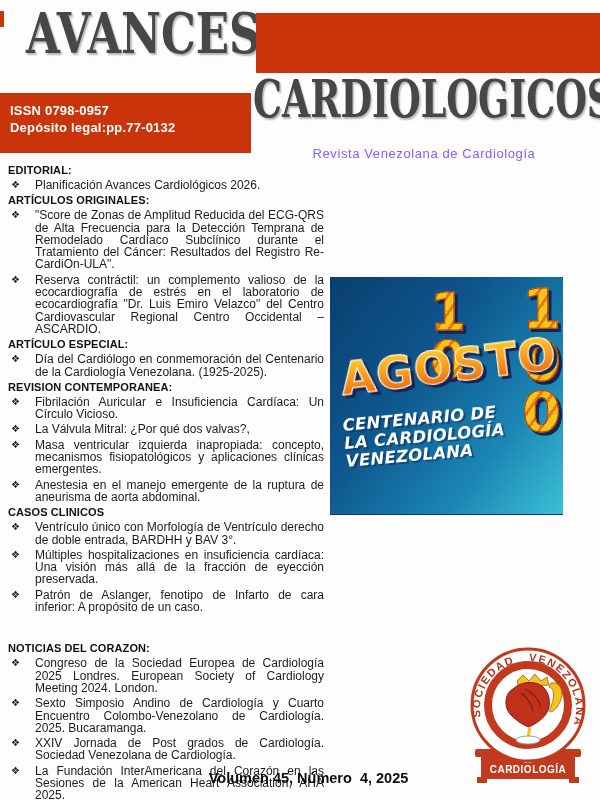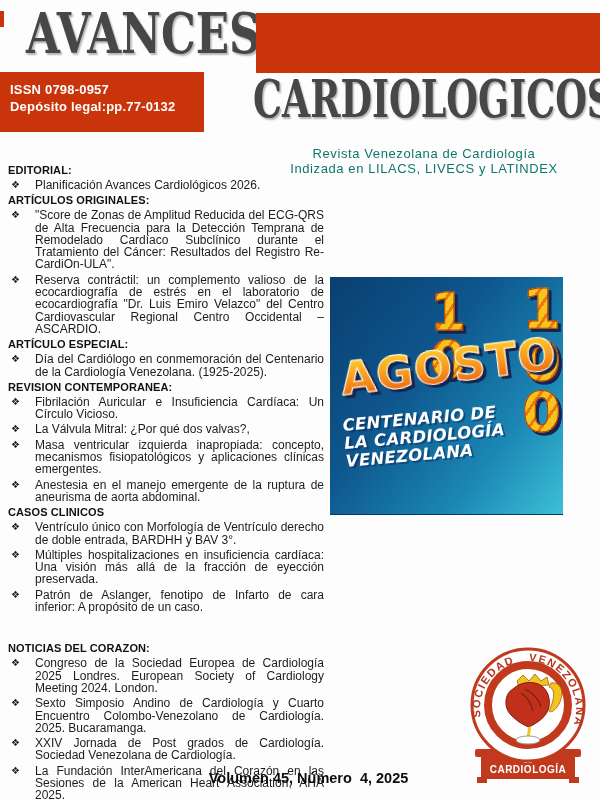--- a/index.html
+++ b/index.html
@@ -9,29 +9,29 @@
     font-family:"Liberation Sans", sans-serif; color:#1c1c1c;
   }
   
   .red-chip { position:absolute; left:0; top:11px; width:4px; height:16px; background:#ca340a; }
   .title-avances {
     position:absolute; left:26px; top:0px; font-family:"DejaVu Serif", serif;
     font-weight:bold; font-size:56px; letter-spacing:0px; color:#474747;
     text-shadow:2px 2px 2px #b5b5b5; transform:scaleX(0.78); transform-origin:left top;
   }
   .red-bar-top { position:absolute; left:256px; top:13px; width:344px; height:60px; background:#ca340a; }
-  .red-bar-issn { position:absolute; left:0px; top:72px; width:204px; height:60px; background:#ca340a; padding:9px 0 12px 10px; }
+  .red-bar-issn { position:absolute; left:0px; top:93px; width:251px; height:60px; background:#ca340a; padding:9px 0 12px 10px; }
   .issn-line { color:#ffffff; font-weight:bold; font-size:13px; line-height:17px; letter-spacing:0.2px; }
   .title-cardio {
     position:absolute; left:253px; top:68px; font-family:"DejaVu Serif", serif;
     font-weight:bold; font-size:52px; color:#474747; white-space:nowrap;
     text-shadow:2px 2px 2px #b5b5b5; transform:scaleX(0.70); transform-origin:left top;
   }
   .subtitle { position:absolute; left:250px; top:146px; width:348px; text-align:center;
-    color:#0f766e; font-size:13px; line-height:15px; letter-spacing:0.6px; }
+    color:#8b5cf6; font-size:13px; line-height:15px; letter-spacing:0.6px; }
   
   .toc { position:absolute; left:8px; top:164px; width:316px; }
   .sec + .sec { }
   .sec:last-child { margin-top:29px; }
   .sec-h { font-weight:bold; font-size:11px; color:#111;
     margin-bottom:3px; letter-spacing:0.1px; }
   .item { display:flex; margin-bottom:3px; }
   .blt { flex:none; width:27px; padding-left:3px; font-size:10px; color:#222; }
   .txt { flex:1; font-size:12px; line-height:12.3px; text-align:justify; }
   
@@ -77,21 +77,20 @@
 
 <div class="red-bar-issn">
   <div class="issn-line">ISSN 0798-0957</div>
   <div class="issn-line">Depósito legal:pp.77-0132</div>
 </div>
 
 <div class="title-cardio">CARDIOLOGICOS</div>
 
 <div class="subtitle">
   <div>Revista Venezolana de Cardiología</div>
-  <div>Indizada en LILACS, LIVECS y LATINDEX</div>
 </div>
 
 <div class="toc">
 
   <div class="sec">
     <div class="sec-h">EDITORIAL:</div>
     <div class="item">
       <span class="blt">❖</span>
       <span class="txt">Planificación Avances Cardiológicos 2026.</span>
     </div>

